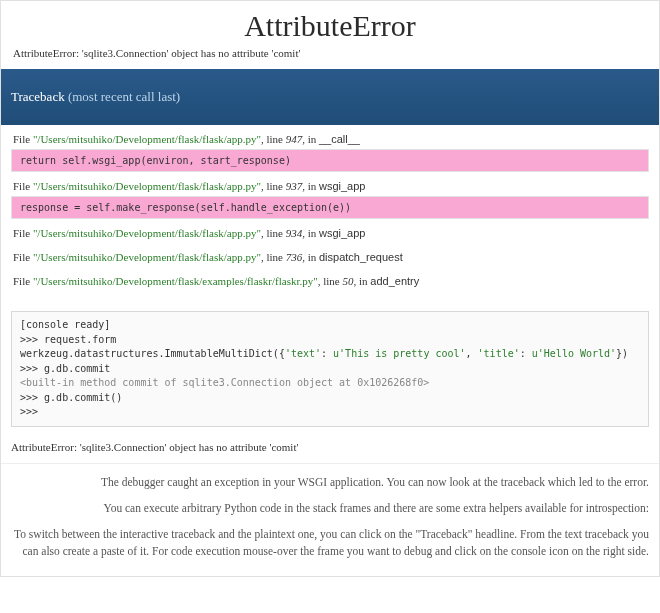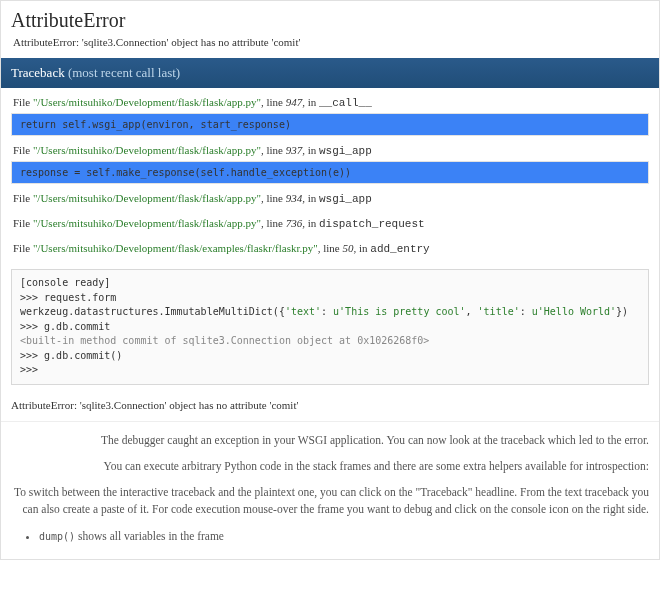--- a/index.html
+++ b/index.html
@@ -9,72 +9,73 @@
       color: #333;
       background: #fff;
       width: 660px;
     }
     .container {
       border: 1px solid #e0e0e0;
       background: #fff;
     }
     h1 {
       font-family: Georgia, "Times New Roman", serif;
-      font-size: 20px;
+      font-size: 30px;
       font-weight: normal;
       color: #2b2b2b;
       padding: 8px 10px 4px;
+      text-align: center;
     }
     .subtitle {
       font-family: Georgia, serif;
       font-size: 11px;
       color: #333;
       padding: 0 12px 10px;
     }
     .tb-header {
       background: #2e5e8f;
       background: linear-gradient(#2a5a8a, #204d78);
       color: #fff;
-      padding: 7px 10px;
+      padding: 20px 10px;
       font-family: Georgia, serif;
       font-size: 13px;
     }
     .tb-header .muted { color: #bcd4e8; }
     .frames {
       padding: 6px 10px 2px;
     }
     .frame {
       margin-bottom: 6px;
     }
     .frame-src {
       font-family: Georgia, serif;
       font-size: 11px;
       color: #333;
       padding: 2px 2px 4px;
     }
     .frame-src .path { color: #2c7f2c; }
     .frame-src .num { font-style: italic; }
-    .frame-src .fn { font-family: Liberation Mono, monospace; }
+    .frame-src .fn { font-family: Liberation Sans, sans-serif; }
     .code {
       font-family: Menlo, Monaco, Consolas, monospace;
       font-size: 10px;
-      background: #3b82f6;
+      background: #f9a8d4;
       border: 1px solid #e2e2e2;
       padding: 5px 8px;
       color: #333;
       white-space: pre;
       overflow-x: auto;
     }
     .console {
       font-family: Menlo, Monaco, Consolas, monospace;
       font-size: 10px;
       background: #fafafa;
       border: 1px solid #d8d8d8;
       padding: 6px 8px;
-      margin: 2px 10px 10px;
+      margin: 12px 10px 10px;
       color: #333;
       line-height: 1.45;
       white-space: pre-wrap;
     }
     .console .green { color: #2c7f2c; }
     .console .gray { color: #888; }
     .footer-err {
       font-family: Georgia, serif;
       font-size: 11px;
       color: #333;
@@ -150,19 +151,15 @@
 <span class="gray">&lt;built-in method commit of sqlite3.Connection object at 0x1026268f0&gt;</span>
 <span>&gt;&gt;&gt; g.db.commit()</span>
 <span>&gt;&gt;&gt;</span></div>
 
   <div class="footer-err">AttributeError: 'sqlite3.Connection' object has no attribute 'comit'</div>
 
   <div class="explain">
     <p>The debugger caught an exception in your WSGI application. You can now look at the traceback which led to the error.</p>
     <p>You can execute arbitrary Python code in the stack frames and there are some extra helpers available for introspection:</p>
     <p>To switch between the interactive traceback and the plaintext one, you can click on the "Traceback" headline. From the text traceback you can also create a paste of it. For code execution mouse-over the frame you want to debug and click on the console icon on the right side.</p>
-    <ul>
-      <li><code>dump()</code><span> shows all variables in the frame</span></li>
-
-    </ul>
   </div>
 
 </div>
 
 </body></html>

